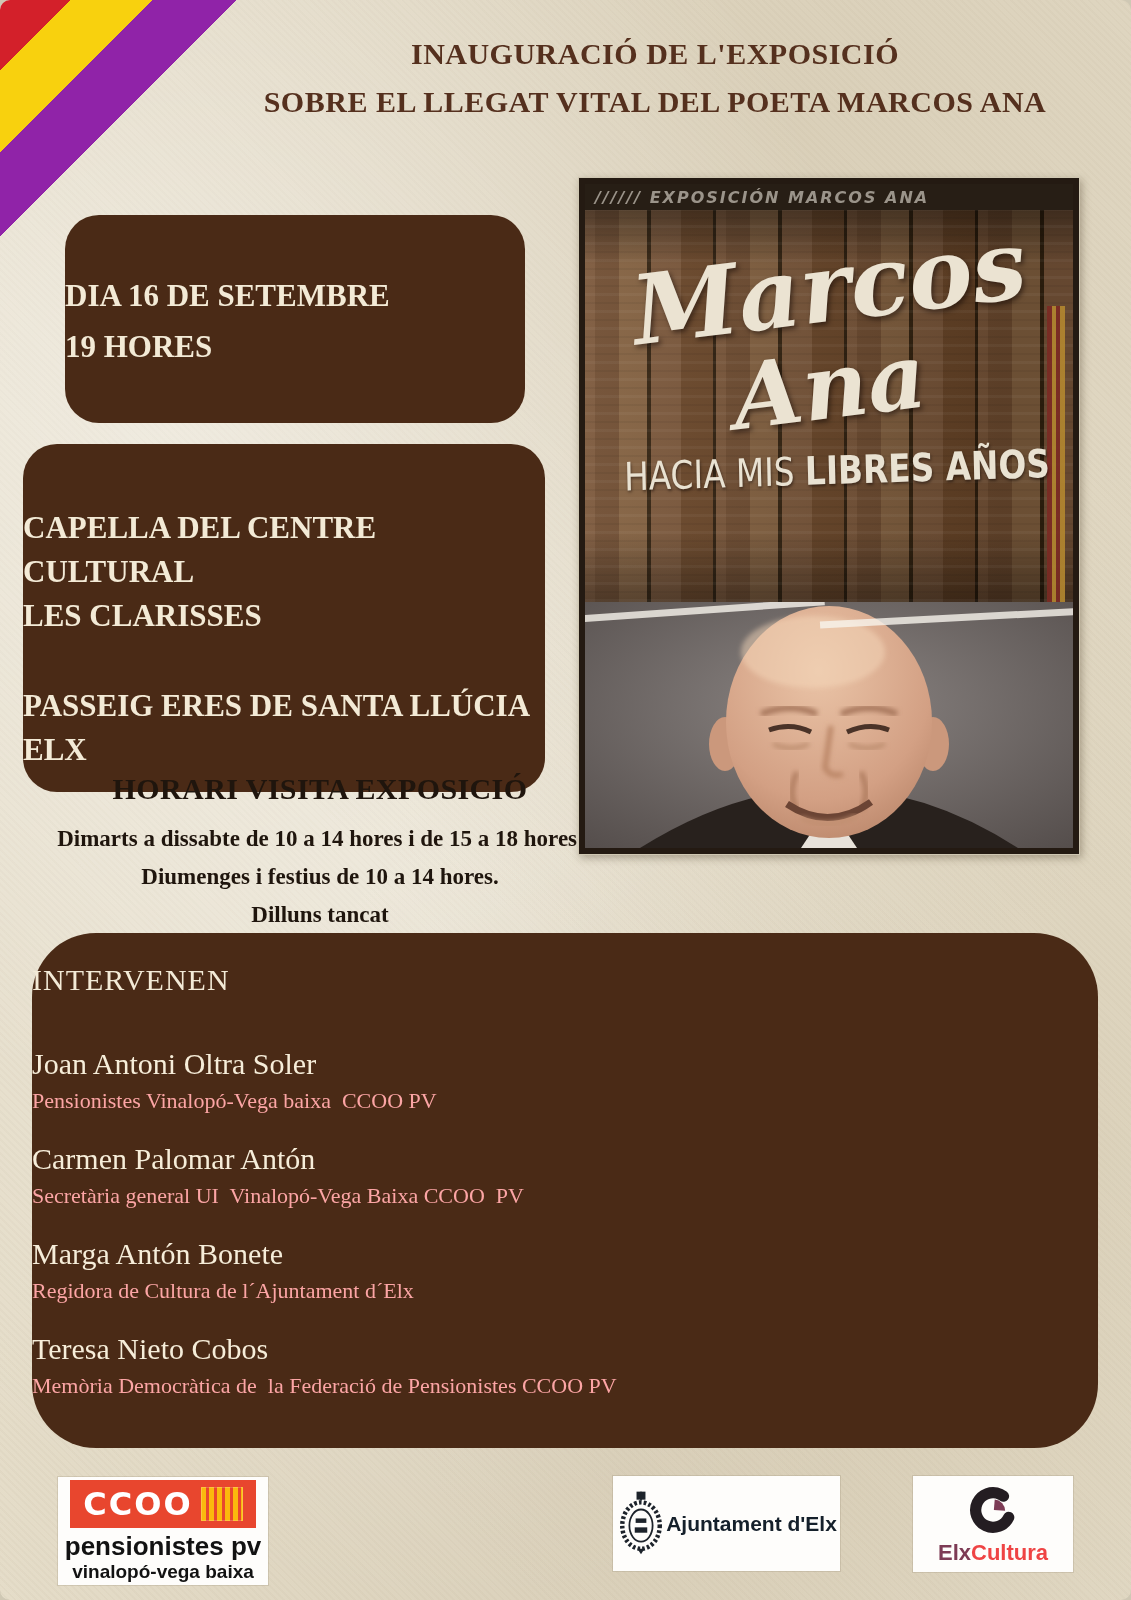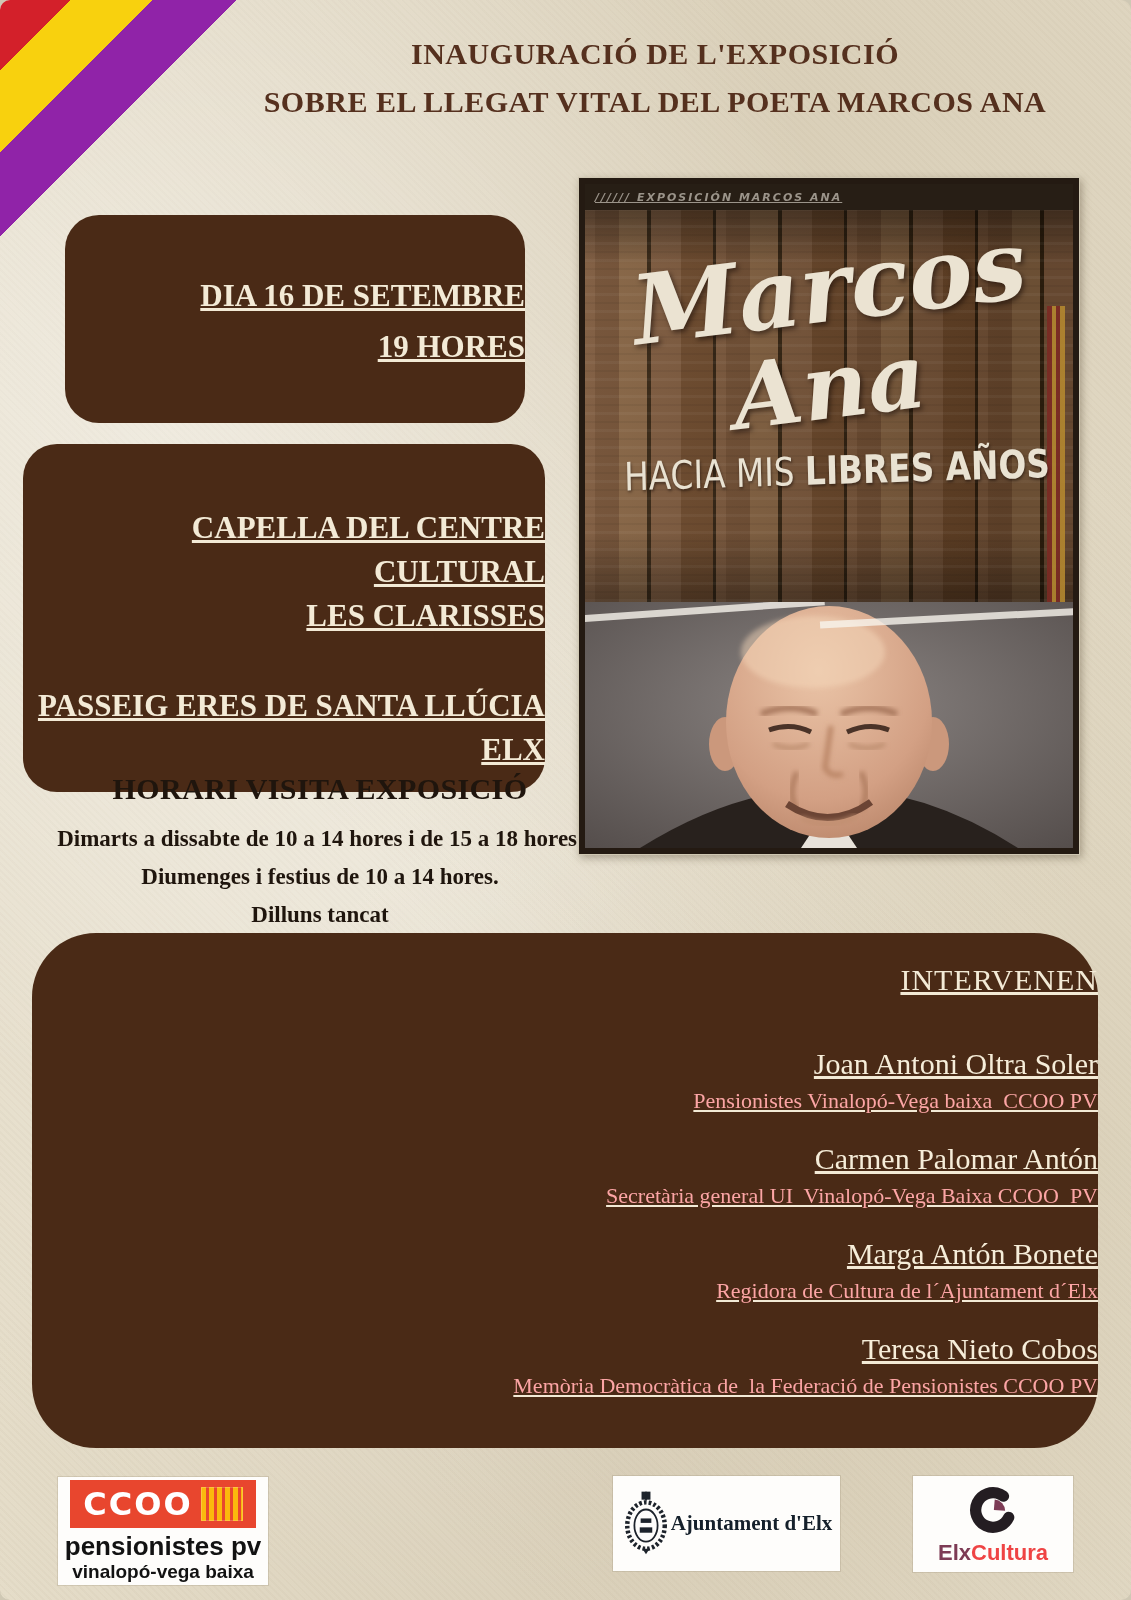--- a/index.html
+++ b/index.html
@@ -20,43 +20,43 @@
   .flag-corner{
     position:absolute;left:0;top:0;width:340px;height:340px;
     background:linear-gradient(135deg,#d3202a 0 50px,#f8d10e 50px 108px,#9023a8 108px 167px,transparent 167px);
   }
   
   .main-title{
     position:absolute;left:205px;top:30px;width:900px;text-align:center;
     color:#55301e;font-weight:bold;font-size:30px;line-height:48px;letter-spacing:.5px;
   }
   
-  .brownbox{position:absolute;background:#4a2a16;border-radius:34px;color:#f3ead6;text-align:right;text-decoration:underline;}
+  .brownbox{position:absolute;background:#4a2a16;border-radius:34px;color:#f3ead6;text-align:left;}
   .date-box{left:65px;top:215px;width:460px;height:208px;}
   .date-box .bline{font-weight:bold;font-size:31px;line-height:51px;}
   .date-box .inner{padding-top:55px;}
   .venue-box{left:23px;top:444px;width:522px;height:348px;}
   .venue-box .bline{font-weight:bold;font-size:31px;line-height:44px;}
   .venue-box .inner{padding-top:62px;}
   .venue-gap{height:46px;}
   
   .schedule{position:absolute;left:20px;top:772px;width:600px;text-align:center;color:#1f150d;}
   .schedule .sch-title{font-weight:bold;font-size:30px;margin-bottom:14px;letter-spacing:.4px;}
   .schedule .sch-line{font-weight:bold;font-size:23px;line-height:38px;}
   
   .poster-photo{
     position:absolute;left:578px;top:177px;width:502px;height:678px;
     background:#241a12;border:1px solid #cfc7b2;box-sizing:border-box;padding:6px;
     box-shadow:2px 3px 8px rgba(60,45,25,.35);
   }
   .poster-inner{position:relative;width:100%;height:100%;overflow:hidden;}
   .poster-header{
     height:26px;background:#271e15;display:flex;align-items:center;padding-left:10px;
-    color:#9b948a;font-family:"DejaVu Sans", sans-serif;font-size:11px;font-weight:bold;
-    letter-spacing:2px;font-style:italic;text-decoration:underline;
+    color:#9b948a;font-family:"DejaVu Sans", sans-serif;font-size:16px;font-weight:bold;
+    letter-spacing:2px;font-style:italic;
   }
   .poster-wood{
     position:relative;height:392px;overflow:hidden;
     background:
       linear-gradient(180deg, rgba(0,0,0,.38), rgba(0,0,0,0) 14%, rgba(0,0,0,0) 82%, rgba(0,0,0,.35)),
       linear-gradient(90deg, rgba(255,255,255,.06), rgba(0,0,0,.18) 85%),
       repeating-linear-gradient(90deg,#7b573a 0 10px,#6f4c30 10px 34px,#83603f 34px 62px,#33220f 62px 66px,#7b573a 66px 96px,#6a4628 96px 128px,#2f1f0e 128px 131px);
   }
   .wood-grain{
     position:absolute;inset:0;
@@ -97,21 +97,21 @@
     font-family:"Liberation Sans", sans-serif;}
   .ccoo-card{left:58px;top:1477px;width:210px;height:108px;}
   .ccoo-red{width:186px;height:48px;background:#e8462e;display:flex;align-items:center;justify-content:center;gap:8px;}
   .ccoo-acronym{color:#ffffff;font-family:"DejaVu Sans", sans-serif;font-weight:800;font-size:32px;letter-spacing:2px;line-height:1;}
   .ccoo-stripes{width:42px;height:34px;background:repeating-linear-gradient(90deg,#fbb80d 0 5px,#e8462e 5px 8px);box-shadow:inset 0 0 0 1px #fff3;}
   .ccoo-line1{font-weight:800;font-size:26px;color:#121212;line-height:30px;margin-top:3px;}
   .ccoo-line2{font-weight:700;font-size:19px;color:#121212;line-height:22px;}
   .asoc-card{left:360px;top:1478px;width:160px;height:103px;}
   .asoc-title{font-size:19px;letter-spacing:1.5px;color:#222;border-bottom:2px solid #222;padding-bottom:1px;}
   .asoc-sig{margin-top:2px;}
-  .ajun-card{left:613px;top:1476px;width:227px;height:95px;flex-direction:row;font-family:Liberation Serif, serif;}
+  .ajun-card{left:613px;top:1476px;width:227px;height:95px;flex-direction:row;}
   .ajun-label{font-size:21px;font-weight:700;color:#15202b;}
   .elx-card{left:913px;top:1476px;width:160px;height:96px;}
   .elx-text{font-size:22px;font-weight:700;line-height:22px;margin-top:2px;}
   .elx-part1{color:#7d3b55;}
   .elx-part2{color:#ef4444;}
 </style>
 </head>
 <body>
 
 <div class="page">

